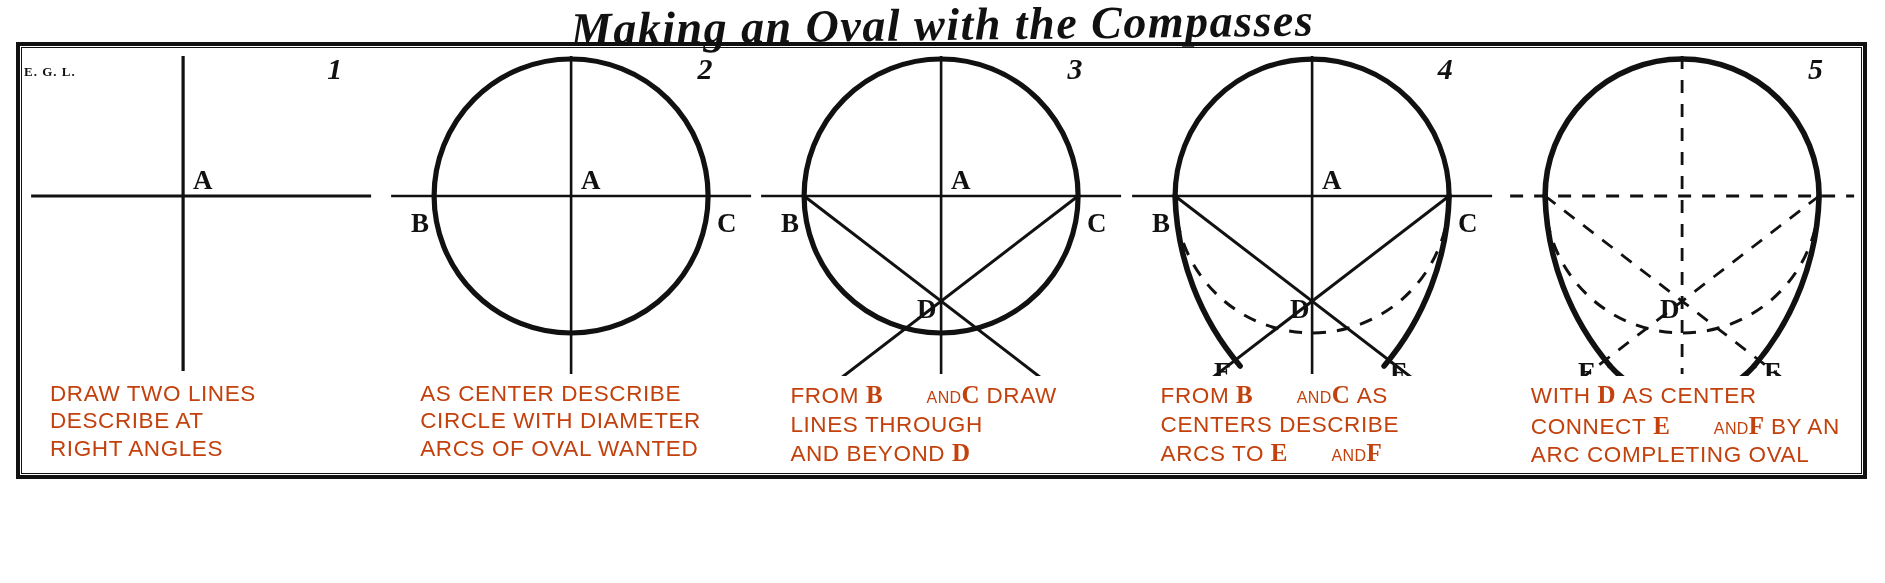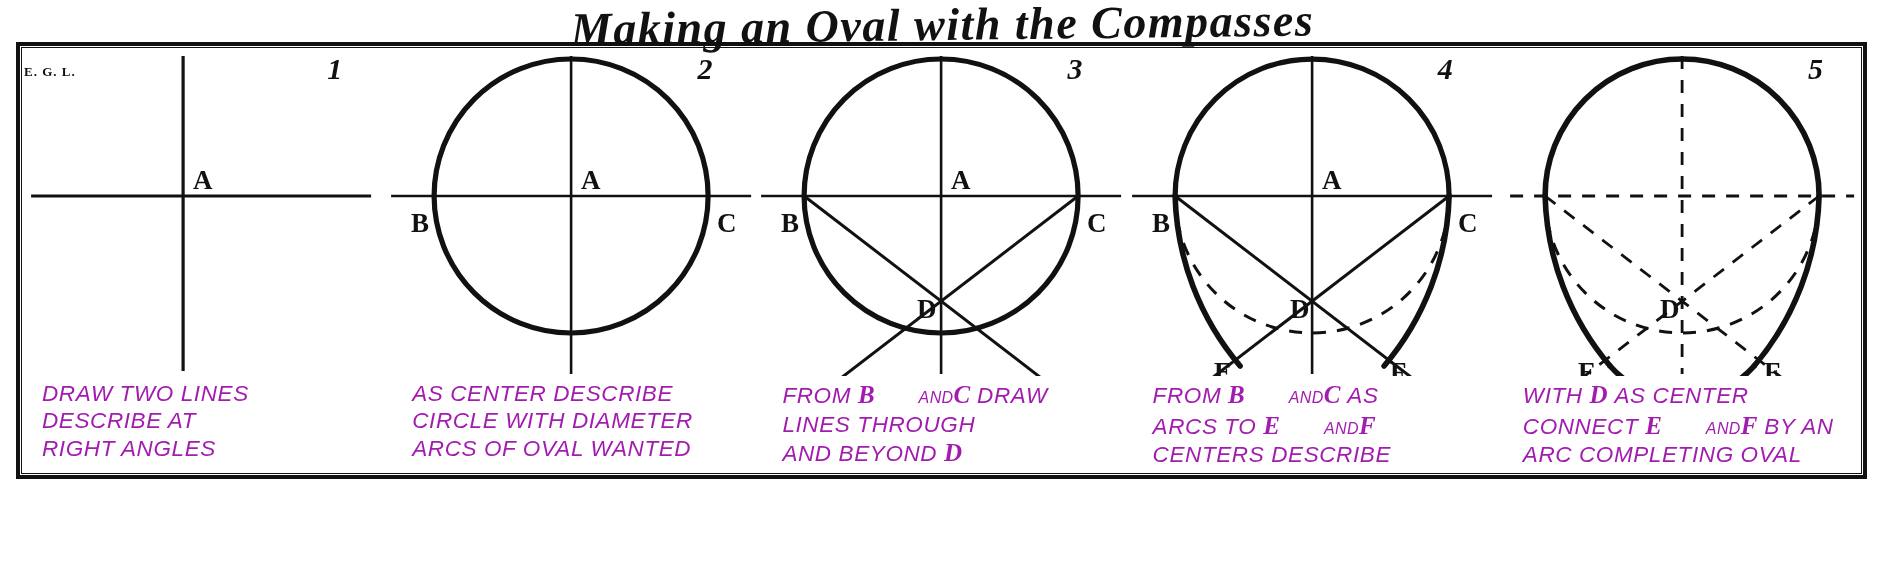--- a/index.html
+++ b/index.html
@@ -93,28 +93,27 @@
     top: 6px;
     font-family: "Liberation Serif", serif;
     font-style: italic;
     font-weight: 700;
     font-size: 30px;
     color: #111111;
   }
 
   
   .caption {
-    padding: 4px 0 0 26px;
+    padding: 4px 0 0 34px;
     font-family: "Liberation Sans", sans-serif;
     font-size: 22.5px;
     line-height: 1.22;
     letter-spacing: 0.6px;
-    color: #a21caf;
+    color: #c2410c;
     font-stretch: condensed;
-    font-style: italic;
   }
   .caption-line {
     white-space: nowrap;
   }
   .cap-pt {
     font-family: "Liberation Serif", serif;
     font-weight: 700;
     font-size: 25px;
     letter-spacing: 0;
   }
@@ -238,24 +237,24 @@
         <text class="pt-label" x="326" y="186">C</text>
         <text class="pt-label" x="158" y="272">D</text>
         <text class="pt-label" x="82" y="335">E</text>
         <text class="pt-label" x="258" y="335">F</text>
       </svg>
     </div>
     <div class="caption">
       <div class="caption-line">
         <span>FROM&nbsp;</span><span class="cap-pt">B</span><span class="cap-and">AND</span><span class="cap-pt">C</span><span>&nbsp;AS</span>
       </div>
+      <div class="caption-line">CENTERS DESCRIBE</div>
       <div class="caption-line">
         <span>ARCS TO&nbsp;</span><span class="cap-pt">E</span><span class="cap-and">AND</span><span class="cap-pt">F</span>
       </div>
-      <div class="caption-line">CENTERS DESCRIBE</div>
     </div>
   </div>
 
   <div class="panel">
     <div class="panel-figure">
       <div class="panel-number">5</div>
       <svg viewBox="0 0 360 330" preserveAspectRatio="xMidYMid meet">
 
         <line class="ray-dash" x1="8" y1="150" x2="352" y2="150"></line>
         <line class="ray-dash" x1="180" y1="10" x2="180" y2="328"></line>

